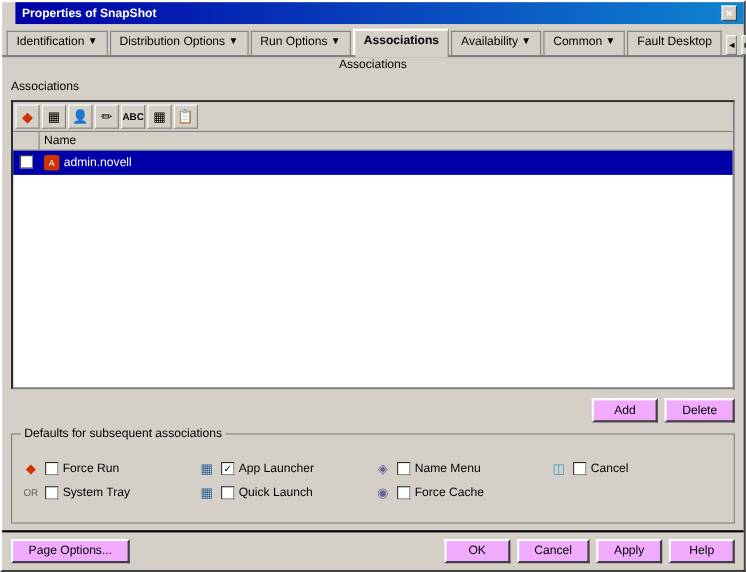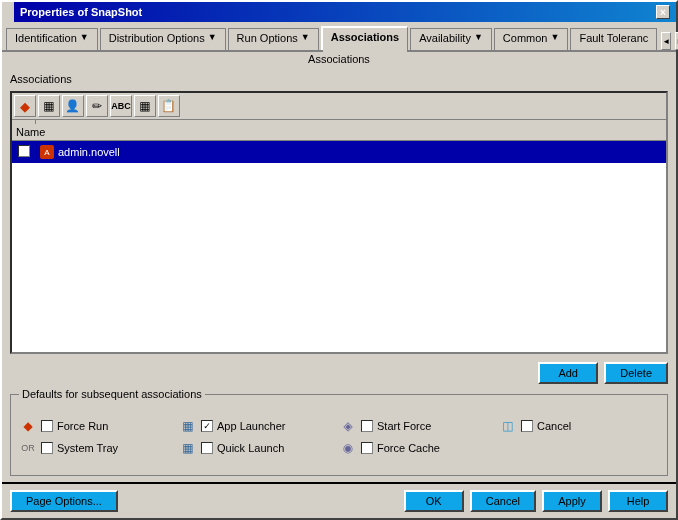--- a/index.html
+++ b/index.html
@@ -142,21 +142,20 @@
       display: flex;
       align-items: center;
       justify-content: center;
       cursor: pointer;
       font-size: 11px;
     }
     .table-header {
       display: flex;
       background: #d4d0c8;
       border-bottom: 1px solid #808080;
-      flex-direction: column;
     }
     .col-check {
       width: 24px;
       border-right: 1px solid #808080;
       text-align: center;
       padding: 2px;
       font-size: 10px;
     }
     .col-name {
       flex: 1;
@@ -195,21 +194,21 @@
       color: white;
     }
     .btn-row {
       display: flex;
       justify-content: flex-end;
       gap: 6px;
       padding: 4px 0;
     }
     .btn {
       padding: 3px 14px;
-      background: #0ea5e9;
+      background: #f0abfc;
       border: 2px solid #ffffff;
       border-right-color: #404040;
       border-bottom-color: #404040;
       font-size: 11px;
       cursor: pointer;
       min-width: 60px;
       text-align: center;
     }
     .defaults-box {
       border: 1px solid #808080;
@@ -306,21 +305,21 @@
     </div>
     <div class="tab">
       <span>Availability</span>
       <span class="tab-dropdown">▼</span>
     </div>
     <div class="tab">
       <span>Common</span>
       <span class="tab-dropdown">▼</span>
     </div>
     <div class="tab">
-      <span>Fault Toleranc</span>
+      <span>Fault Desktop</span>
     </div>
     <div class="tab-nav-btn">◄</div>
     <div class="tab-nav-btn">►</div>
   </div>
 
   <div class="tab-active-name">
     <span>Associations</span>
   </div>
 
   <div class="content-area">
@@ -385,21 +384,21 @@
 
         <div class="defaults-item">
           <span class="defaults-icon" style="color:#336699;">▦</span>
           <div class="cb checked"></div>
           <span>App Launcher</span>
         </div>
 
         <div class="defaults-item">
           <span class="defaults-icon" style="color:#666699;">◈</span>
           <div class="cb"></div>
-          <span>Start Force</span>
+          <span>Name Menu</span>
         </div>
 
         <div class="defaults-item">
           <span class="defaults-icon" style="color:#3399cc;">◫</span>
           <div class="cb"></div>
           <span>Cancel</span>
         </div>
 
         <div class="defaults-item">
           <span class="defaults-icon" style="color:#666666; font-size:9px;">OR</span>

